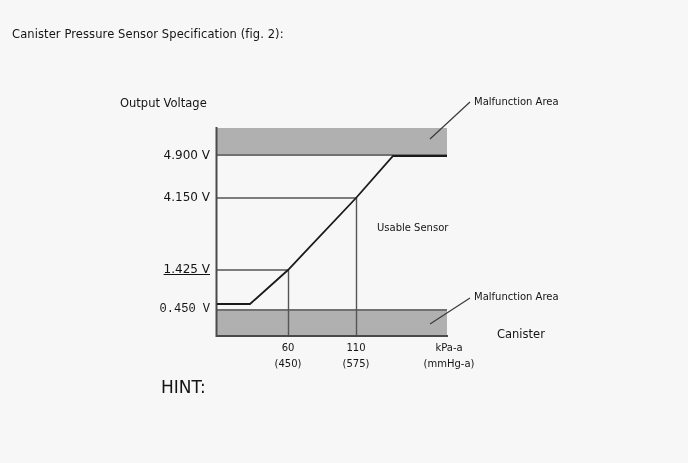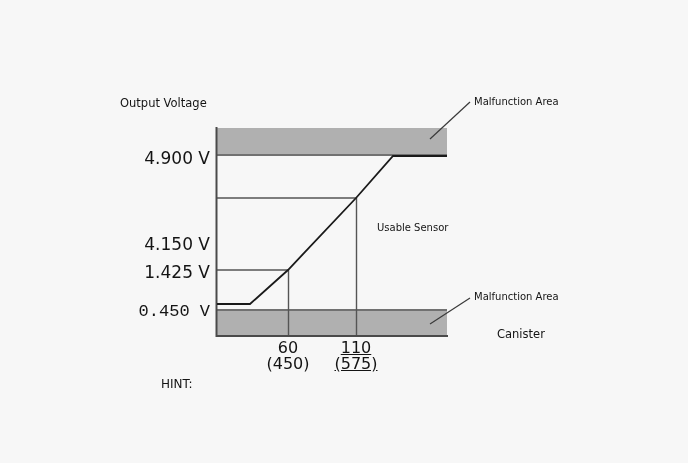--- a/index.html
+++ b/index.html
@@ -48,64 +48,65 @@
   .axis-title {
     position: absolute;
     font-size: 11.5px;
     white-space: nowrap;
   }
   #y-axis-title { left: 120px; top: 88px; }
   #x-axis-title { left: 497px; top: 319px; }
 
   .y-tick-label {
     position: absolute;
-    font-size: 17px;
+    font-size: 12px;
     white-space: nowrap;
     text-align: right;
     width: 74px;
     right: auto;
   }
   #ytick-4900 { left: 136px; top: 140px; }
-  #ytick-4150 { left: 136px; top: 182px; margin-top: 44px; }
-  #ytick-1425 { left: 136px; top: 254px; }
+  #ytick-4150 { left: 136px; top: 182px; }
+  #ytick-1425 { left: 136px; top: 254px; text-decoration: underline; }
   #ytick-0450 { left: 136px; top: 294px; font-family: Liberation Mono, monospace; }
 
   .x-tick-group {
     position: absolute;
-    font-size: 16px;
+    font-size: 10px;
     text-align: center;
     white-space: nowrap;
     line-height: 16px;
   }
   #xtick-60  { left: 258px; top: 332px; width: 60px; }
-  #xtick-110 { left: 326px; top: 332px; width: 60px; text-decoration: underline; }
+  #xtick-110 { left: 326px; top: 332px; width: 60px; }
   #xtick-unit{ left: 412px; top: 332px; width: 74px; }
 
   .callout-label {
     position: absolute;
     font-size: 10px;
     white-space: nowrap;
   }
   #label-malfunction-top { left: 474px; top: 88px; }
   #label-malfunction-bottom { left: 474px; top: 283px; }
   #label-usable-range { left: 377px; top: 214px; }
 
   .hint-block {
     position: absolute;
-    font-size: 12px;
+    font-size: 17px;
     white-space: nowrap;
   }
   #hint-heading { left: 161px; top: 377px; }
   #hint-body { left: 168px; top: 405px; }
 </style>
 </head>
 <body>
 
 <div id="page">
 
+  <div class="doc-title">Canister Pressure Sensor Specification (fig. 2):</div>
 
   <div id="figure">
 
     <svg width="688" height="463" viewBox="0 0 688 463">
 
       <rect x="217" y="120" width="230" height="26" fill="#b0b0b0"></rect>
 
       <rect x="217" y="303" width="230" height="25" fill="#b0b0b0"></rect>
 
       <line x1="216" y1="147" x2="447" y2="147" stroke="#444444" stroke-width="1.4"></line>
@@ -143,20 +144,24 @@
     <div class="x-tick-group" id="xtick-60">
       <div>60</div>
       <div>(450)</div>
     </div>
 
     <div class="x-tick-group" id="xtick-110">
       <div>110</div>
       <div>(575)</div>
     </div>
 
+    <div class="x-tick-group" id="xtick-unit">
+      <div>kPa-a</div>
+      <div>(mmHg-a)</div>
+    </div>
 
     <div class="callout-label" id="label-malfunction-top">Malfunction Area</div>
 
     <div class="callout-label" id="label-malfunction-bottom">Malfunction Area</div>
 
     <div class="callout-label" id="label-usable-range">Usable Sensor</div>
   </div>
 
   <div class="hint-block" id="hint-heading">HINT:</div>
 

